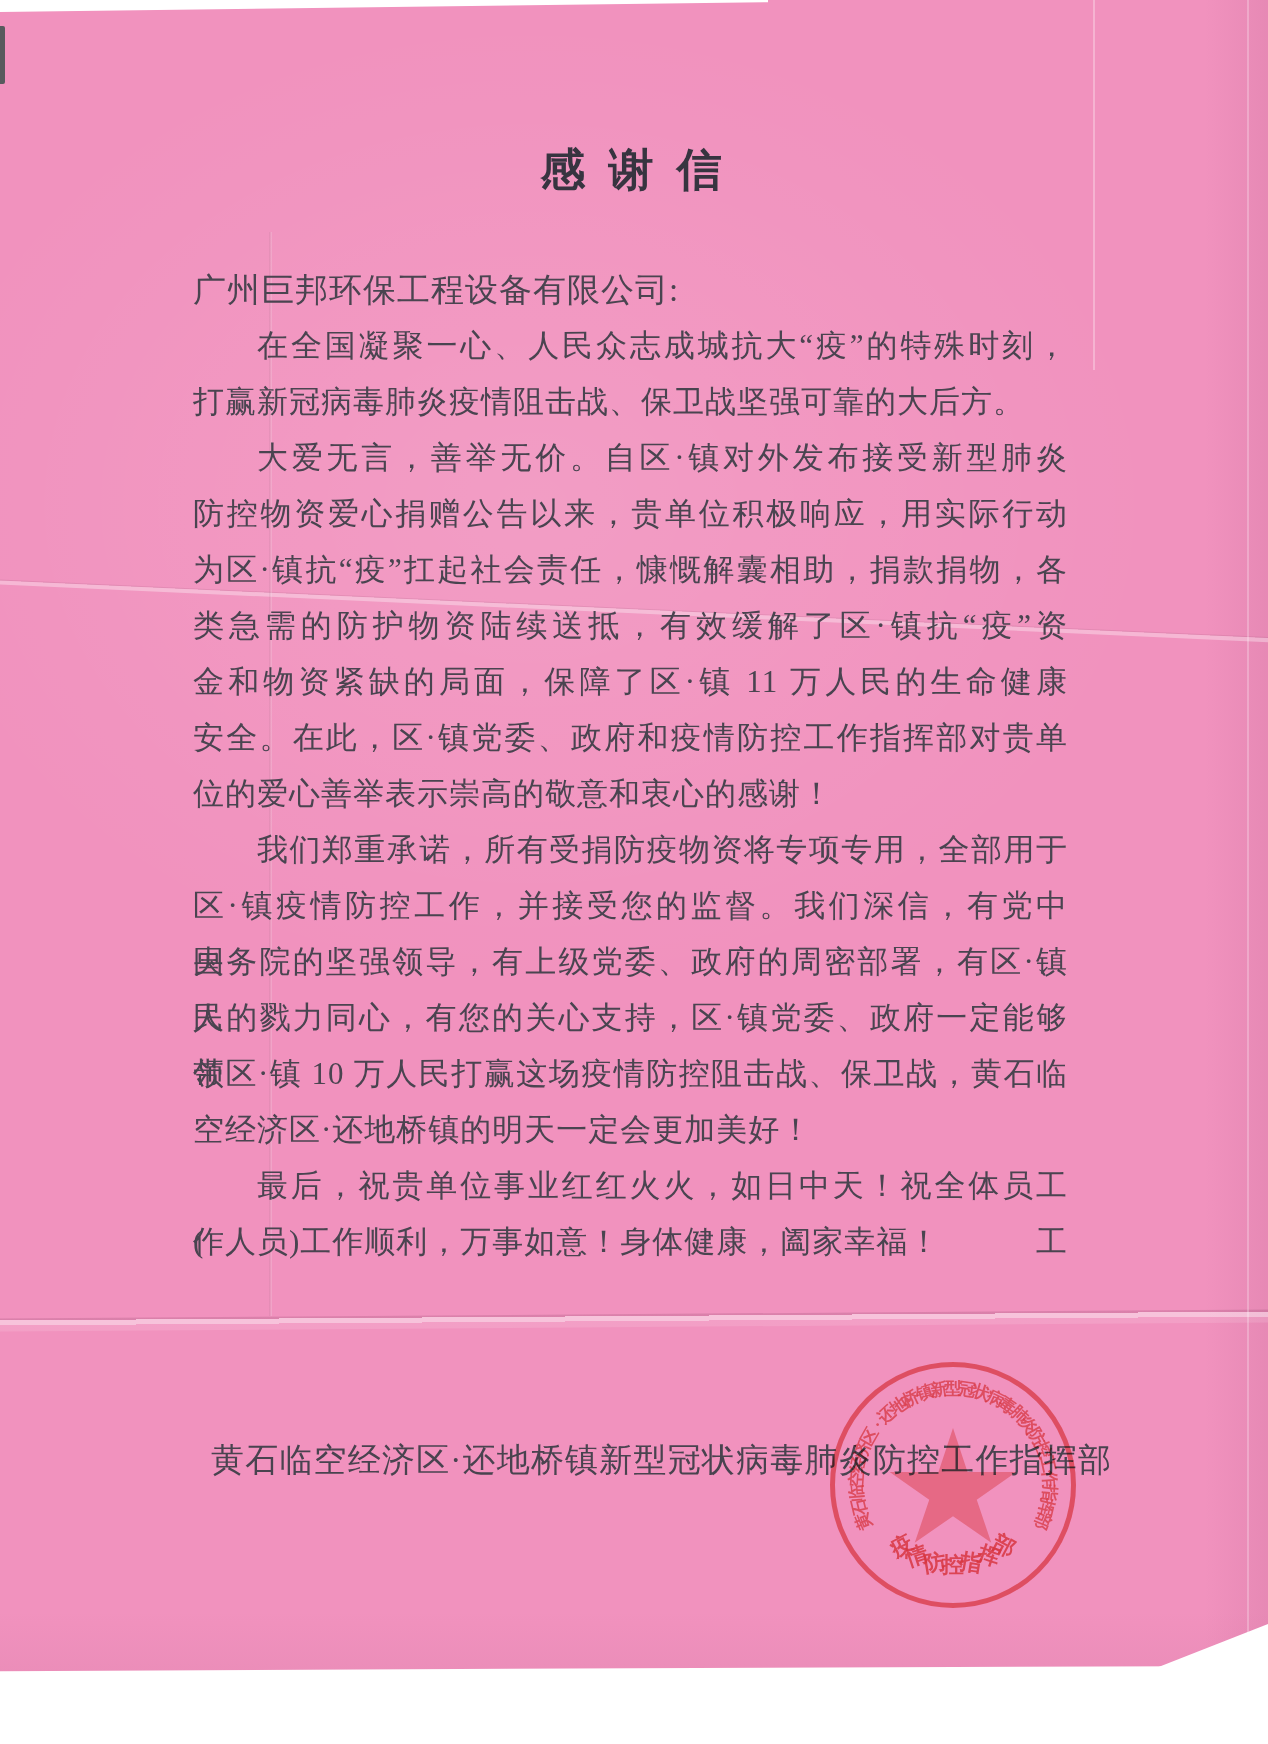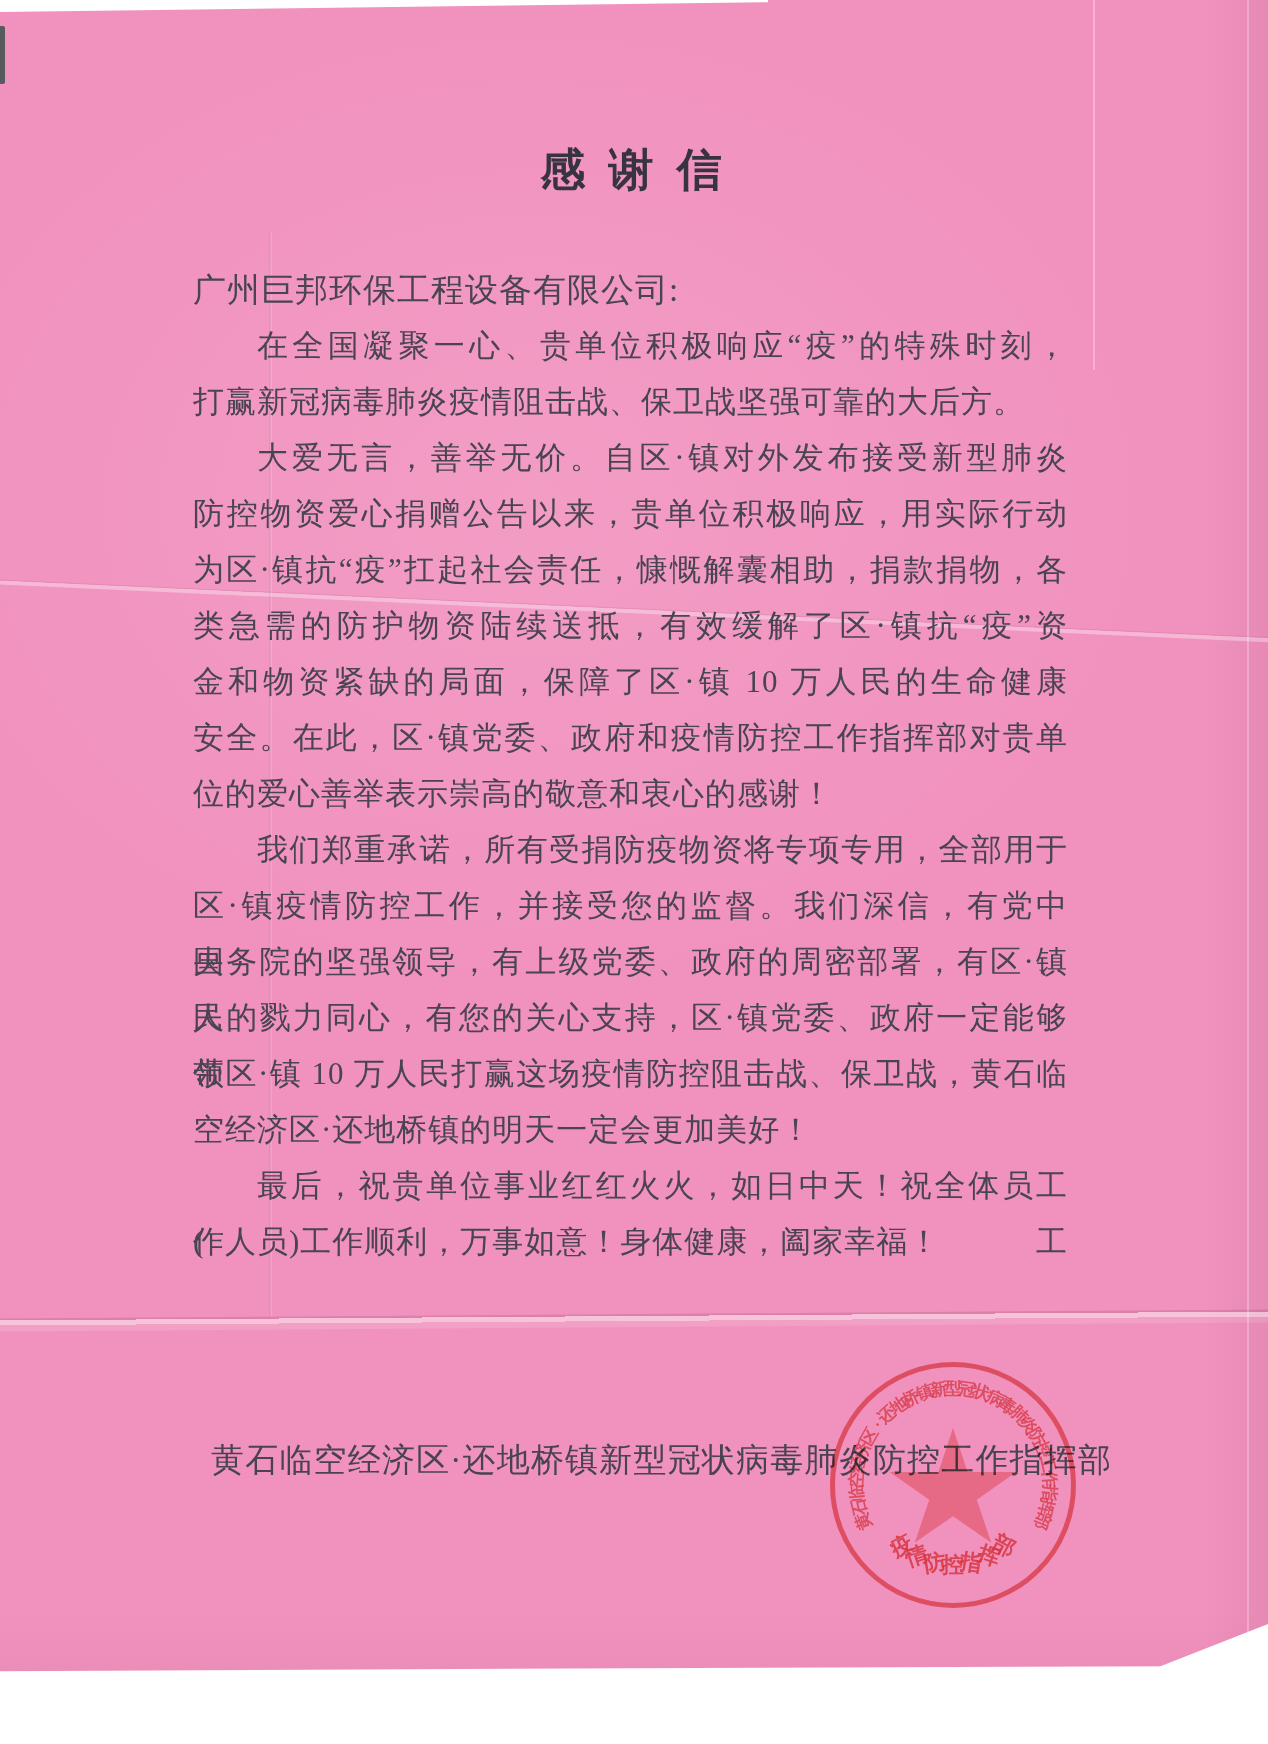--- a/index.html
+++ b/index.html
@@ -90,27 +90,27 @@
   <div class="crease-h3"></div>
   <div class="edge-top"></div>
   <div class="edge-bottom"></div>
   <div class="edge-corner-br"></div>
   <div class="mark-left"></div>
 
   <div class="title">感 谢 信</div>
 
   <div class="body-block">
     <div class="ln salut">广州巨邦环保工程设备有限公司:</div>
-    <div class="ln j ind">在全国凝聚一心、贵单位积极响应“疫”的特殊时刻，</div>
+    <div class="ln j ind">在全国凝聚一心、人民众志成城抗大“疫”的特殊时刻，</div>
     <div class="ln">打赢新冠病毒肺炎疫情阻击战、保卫战坚强可靠的大后方。</div>
     <div class="ln j ind">大爱无言，善举无价。自区·镇对外发布接受新型肺炎</div>
     <div class="ln j">防控物资爱心捐赠公告以来，贵单位积极响应，用实际行动</div>
     <div class="ln j">为区·镇抗“疫”扛起社会责任，慷慨解囊相助，捐款捐物，各</div>
     <div class="ln j">类急需的防护物资陆续送抵，有效缓解了区·镇抗“疫”资</div>
-    <div class="ln j">金和物资紧缺的局面，保障了区·镇 10 万人民的生命健康</div>
+    <div class="ln j">金和物资紧缺的局面，保障了区·镇 11 万人民的生命健康</div>
     <div class="ln j">安全。在此，区·镇党委、政府和疫情防控工作指挥部对贵单</div>
     <div class="ln">位的爱心善举表示崇高的敬意和衷心的感谢！</div>
     <div class="ln j ind">我们郑重承诺，所有受捐防疫物资将专项专用，全部用于</div>
     <div class="ln j">区·镇疫情防控工作，并接受您的监督。我们深信，有党中央、</div>
     <div class="ln j">国务院的坚强领导，有上级党委、政府的周密部署，有区·镇人</div>
     <div class="ln j">民的戮力同心，有您的关心支持，区·镇党委、政府一定能够带</div>
     <div class="ln j">领区·镇 10 万人民打赢这场疫情防控阻击战、保卫战，黄石临</div>
     <div class="ln">空经济区·还地桥镇的明天一定会更加美好！</div>
     <div class="ln j ind">最后，祝贵单位事业红红火火，如日中天！祝全体员工(工</div>
     <div class="ln">作人员)工作顺利，万事如意！身体健康，阖家幸福！</div>

